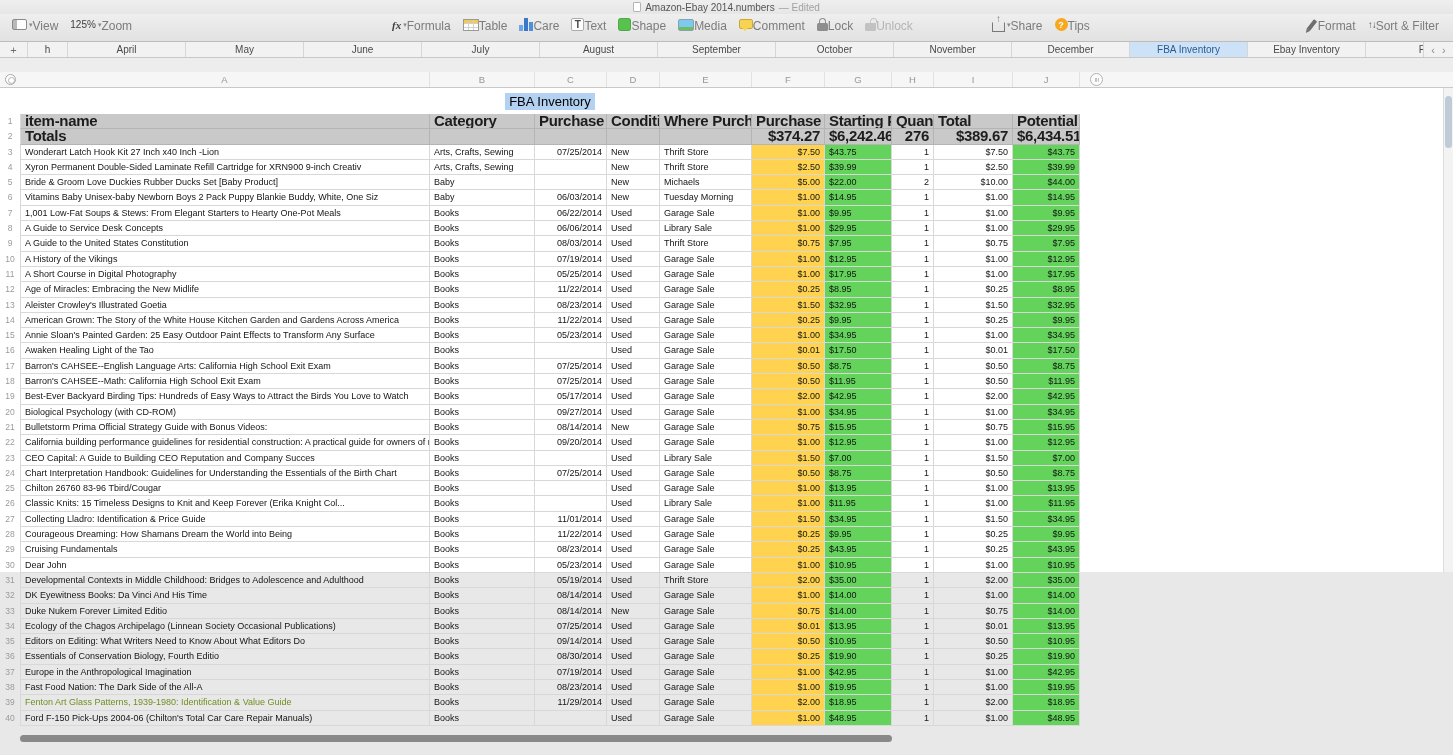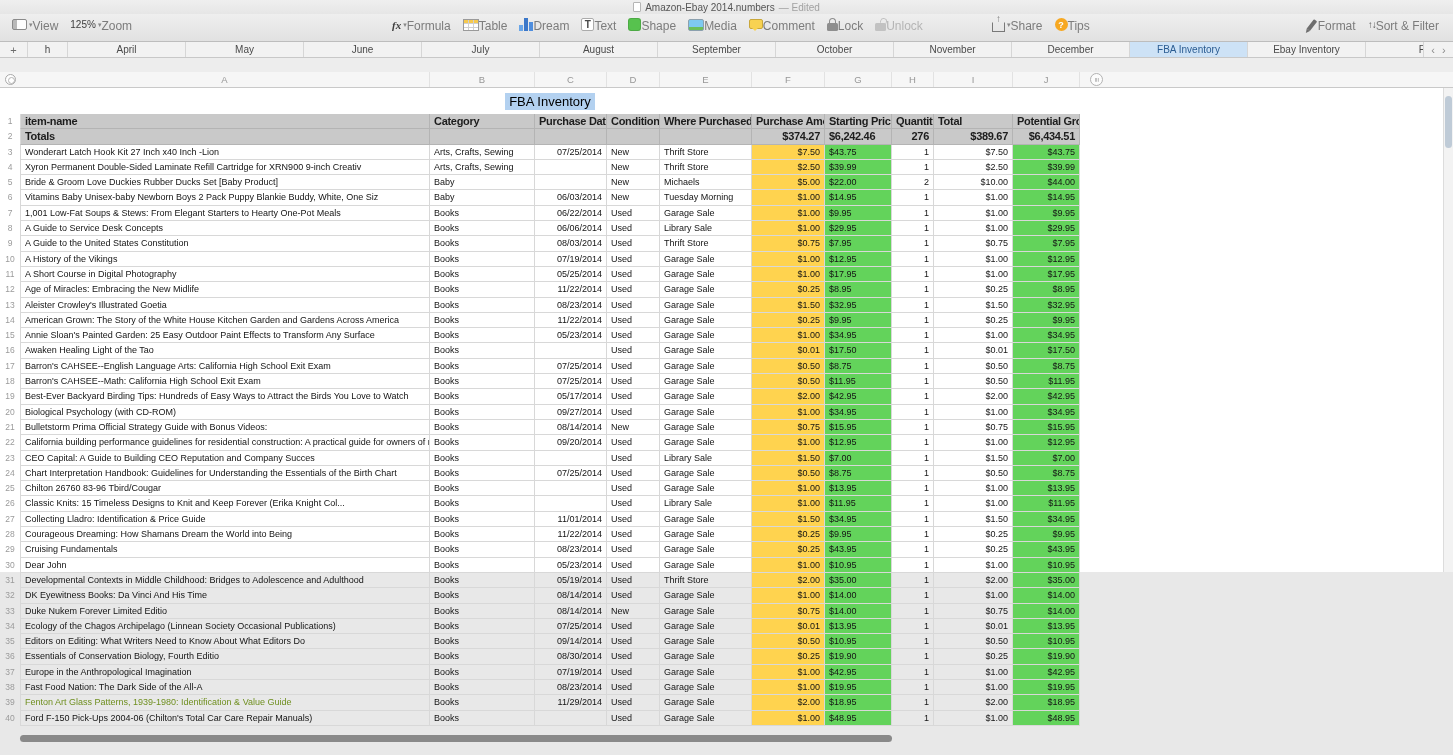--- a/index.html
+++ b/index.html
@@ -109,21 +109,21 @@
   .row { display:flex; height:15.3px; line-height:14.3px; font-size:9px; color:#141414; }
   .gut { width:20px; text-align:center; font-size:8.5px; color:#9b9b9b; }
   .cell { border-right:1px solid #d8d8d8; border-bottom:1px solid #d8d8d8;
     padding:0 4px; white-space:nowrap; overflow:hidden; }
   .c0 { width:410px; border-left:1px solid #d8d8d8; }
   .c1 { width:105px; } .c2 { width:72px; text-align:right; } .c3 { width:53px; }
   .c4 { width:92px; } .c5 { width:73px; text-align:right; } .c6 { width:67px; text-align:left; }
   .c7 { width:42px; text-align:right; } .c8 { width:79px; text-align:right; }
   .c9 { width:67px; text-align:right; }
   .hdrstyle .cell { background:var(--hdrfill,#c9c9c9); font-weight:bold; color:#1d1d1d;
-    border-right-color:#b4b4b4; border-bottom-color:#b4b4b4; font-size:11px; letter-spacing:-0.3px; }
+    border-right-color:#b4b4b4; border-bottom-color:#b4b4b4; font-size:15px; letter-spacing:-0.3px; }
   .rhdr .c2, .rhdr .c7, .rhdr .c8, .rhdr .c9 { text-align:left; }
   .row.data .c5 { background:var(--yellow,#ffd34f); }
   .row.data .c6, .row.data .c9 { background:var(--green,#63d35b); }
   .row.green .c0 { color:#6f8f1f; }
 
   
   .vtrack { position:absolute; top:88px; right:0; bottom:0; width:10px; background:#f3f3f3;
     border-left:1px solid #dcdcdc; }
   .vthumb { position:absolute; top:8px; right:1px; width:7px; height:52px;
     background:#bfcbd7; border-radius:4px; }
@@ -173,21 +173,21 @@
         <div class="lbl">Table</div>
       </div>
       <div class="tbtn">
         <div class="ic">
             <span class="ic-chart">
               <span class="b1"></span>
               <span class="b2"></span>
               <span class="b3"></span>
             </span>
           </div>
-        <div class="lbl">Dream</div>
+        <div class="lbl">Care</div>
       </div>
       <div class="tbtn">
         <div class="ic">
             <span class="ic-text">T</span>
           </div>
         <div class="lbl">Text</div>
       </div>
       <div class="tbtn">
         <div class="ic">
             <span class="ic-shape"></span>

